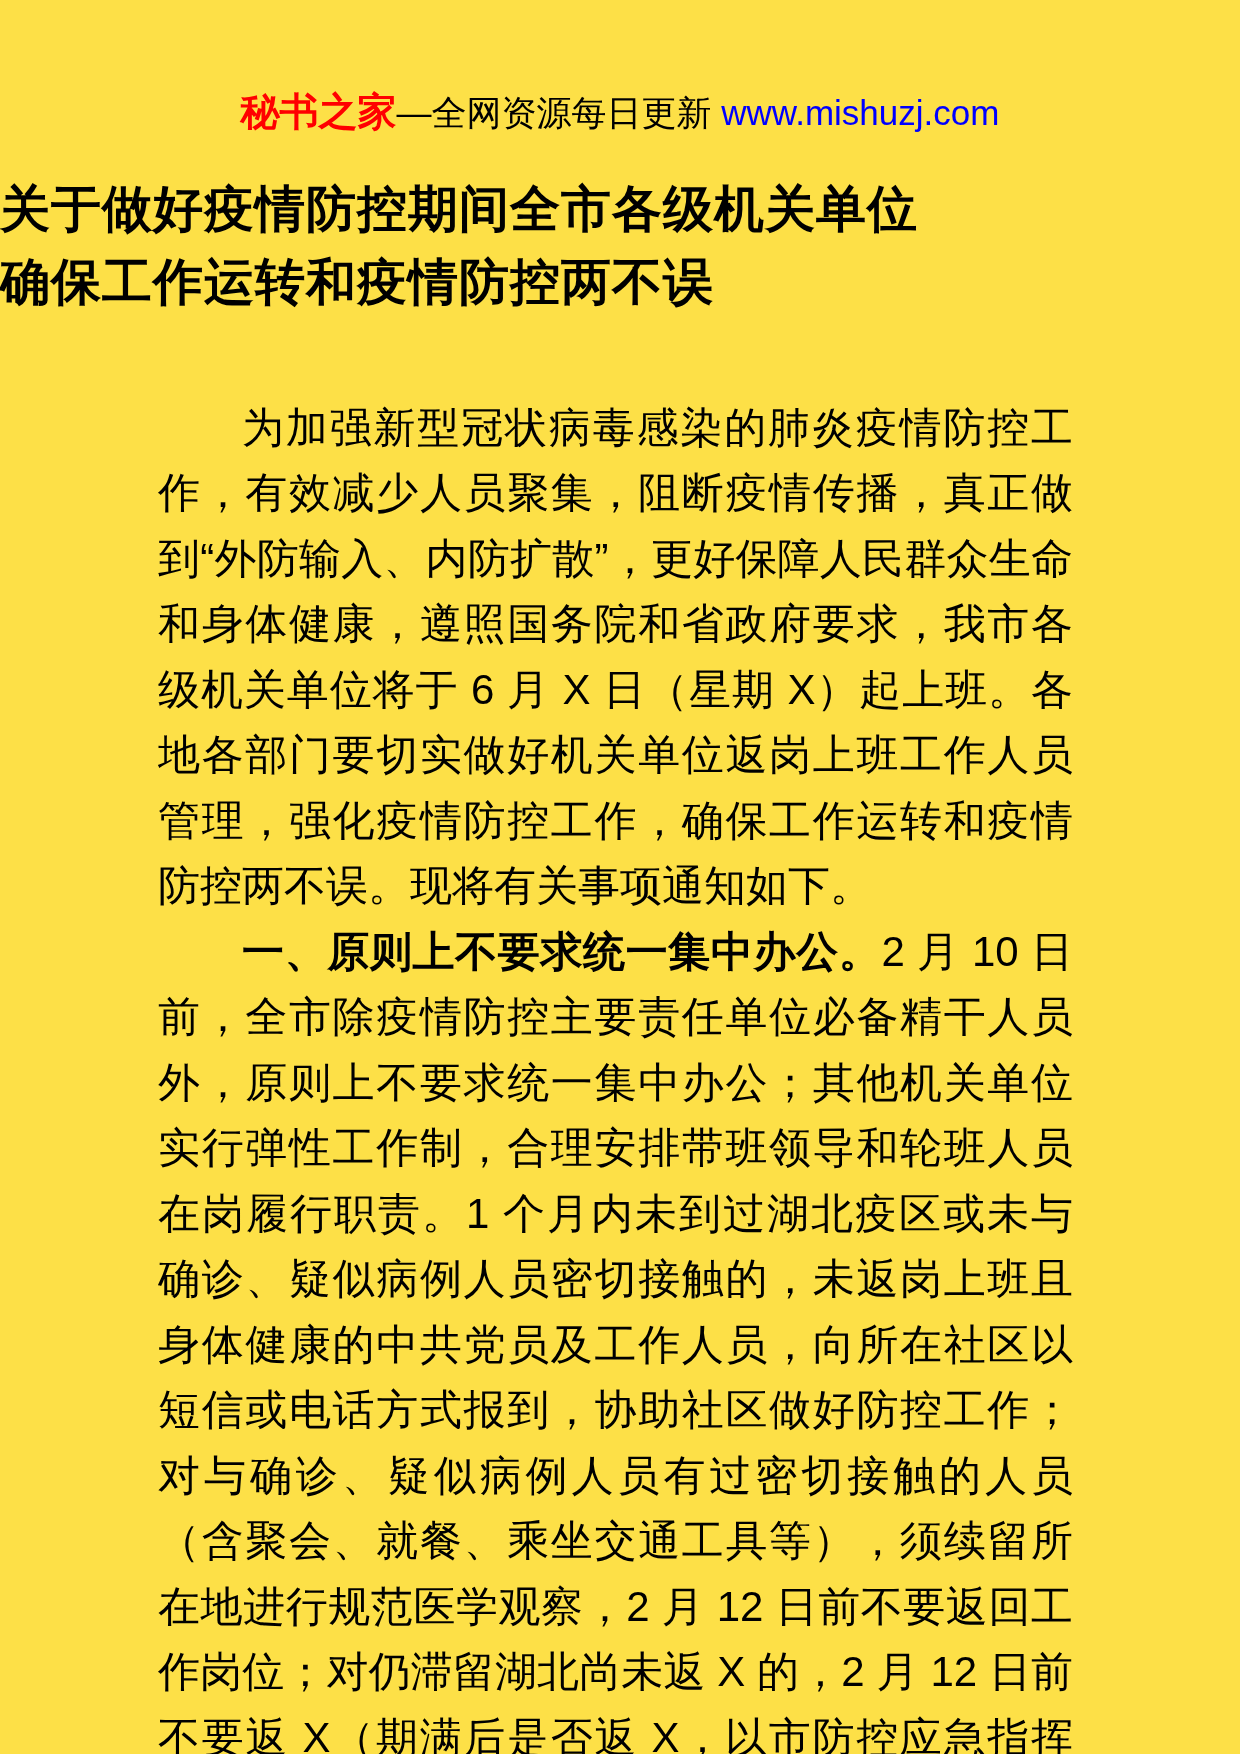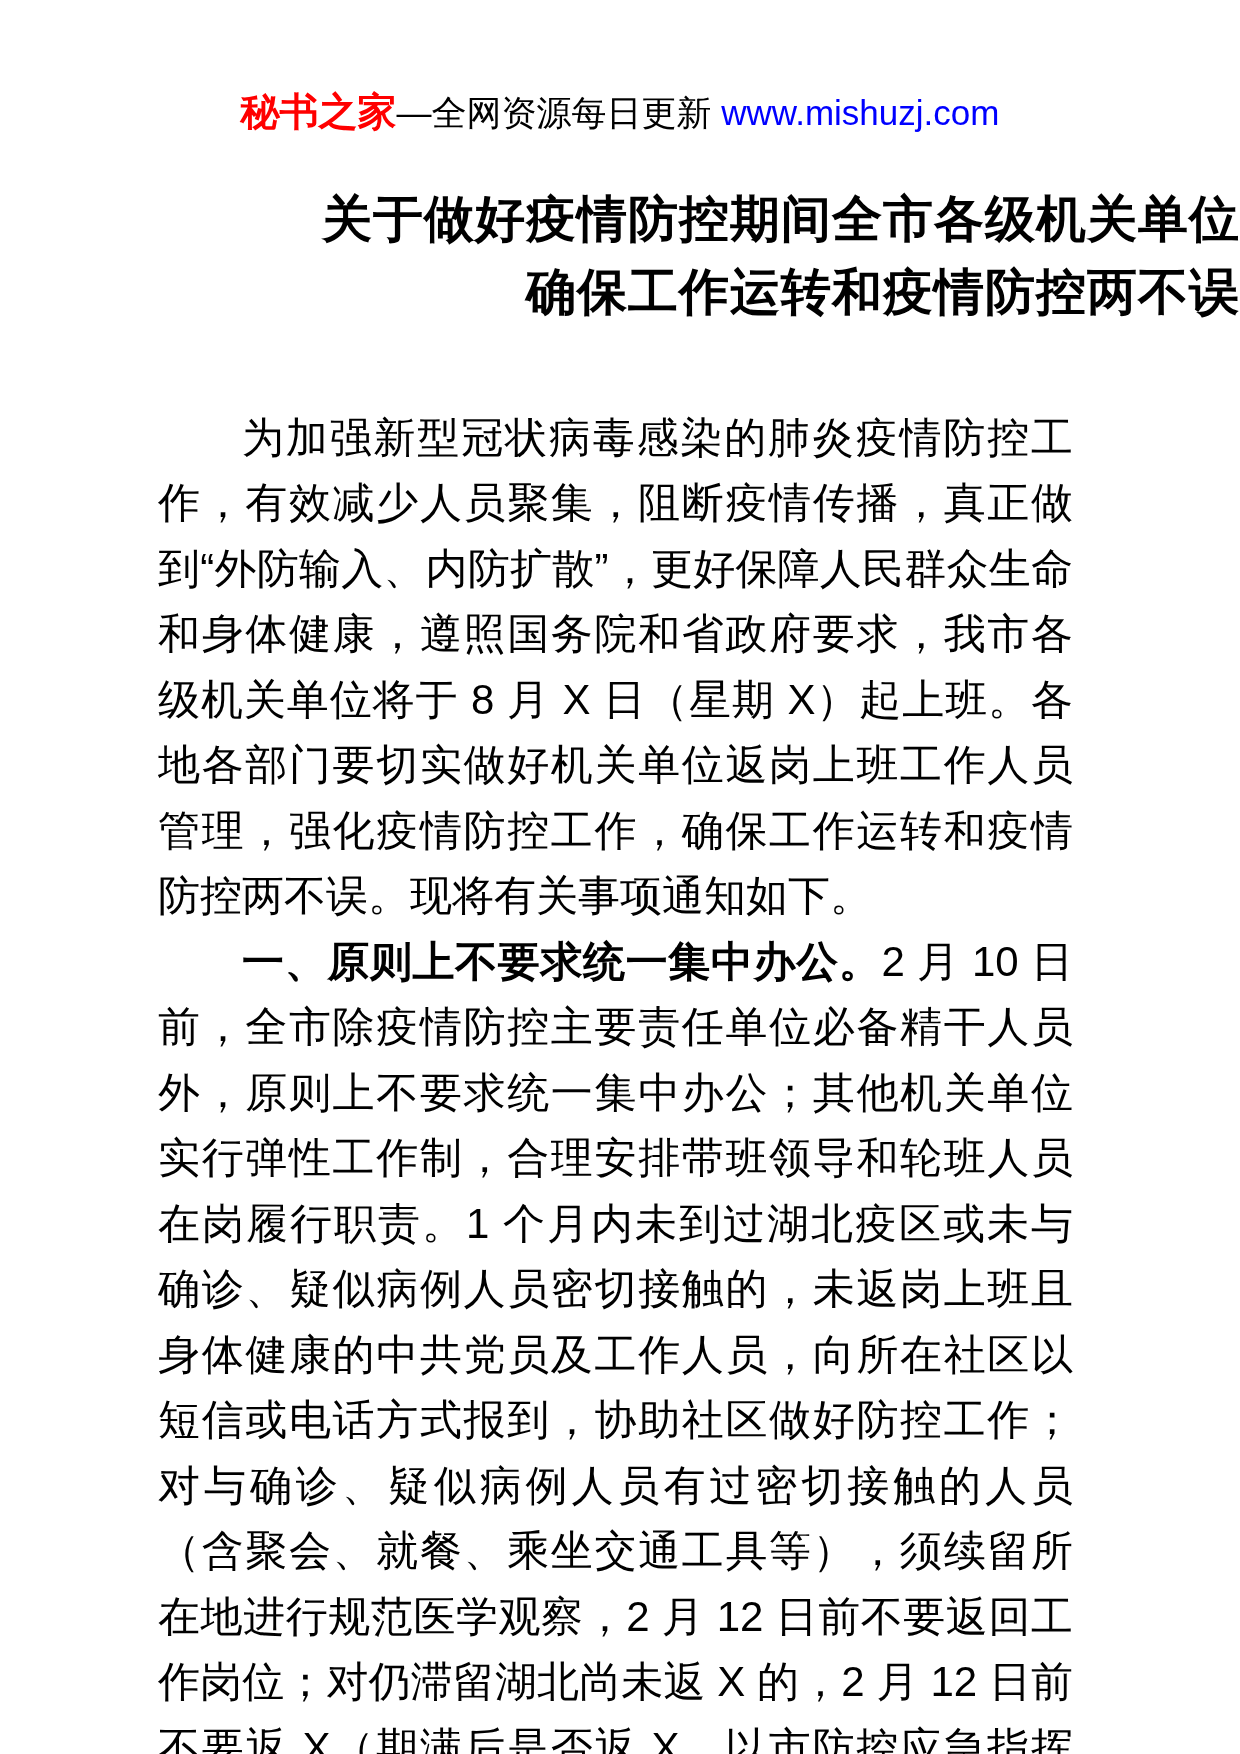--- a/index.html
+++ b/index.html
@@ -2,21 +2,21 @@
 <html><head>
 <meta charset="utf-8">
 <style>
   * { margin: 0; padding: 0; box-sizing: border-box; }
   html, body { background: #e8e8e8; }
   .page {
     position: relative;
     width: 1240px;
     height: 1754px;
     margin: 0 auto;
-    background: #ffffff;
+    background: #fde047;
     font-family: "Liberation Sans", sans-serif;
     color: #000000;
     overflow: hidden;
   }
   .header-line {
     padding-top: 90px;
     text-align: center;
     font-size: 35px;
     line-height: 1.15;
     white-space: nowrap;
@@ -30,22 +30,22 @@
     color: #000000;
     font-size: 35px;
   }
   .url {
     color: #0000ff;
     font-size: 35px;
     text-decoration: none;
     cursor: pointer;
   }
   .doc-title {
-    margin-top: 48px;
-    text-align: right;
+    margin-top: 38px;
+    text-align: left;
     font-weight: bold;
     font-size: 50px;
     line-height: 73px;
     letter-spacing: 1px;
   }
   .body-text {
     width: 915px;
     margin: 76px auto 0 158px;
     font-size: 42px;
     line-height: 65.5px;
@@ -67,17 +67,17 @@
   <div class="header-line">
     <span class="brand" style="color: rgb(255, 0, 0);">秘书之家</span><span class="tagline">—全网资源每日更新 </span><a class="url" style="color: rgb(0, 0, 255);">www.mishuzj.com</a>
   </div>
 
   <div class="doc-title">
     <div>关于做好疫情防控期间全市各级机关单位</div>
     <div>确保工作运转和疫情防控两不误</div>
   </div>
 
   <div class="body-text">
-    <p>为加强新型冠状病毒感染的肺炎疫情防控工作，有效减少人员聚集，阻断疫情传播，真正做到“外防输入、内防扩散”，更好保障人民群众生命和身体健康，遵照国务院和省政府要求，我市各级机关单位将于 8 月 X 日（星期 X）起上班。各地各部门要切实做好机关单位返岗上班工作人员管理，强化疫情防控工作，确保工作运转和疫情防控两不误。现将有关事项通知如下。</p>
+    <p>为加强新型冠状病毒感染的肺炎疫情防控工作，有效减少人员聚集，阻断疫情传播，真正做到“外防输入、内防扩散”，更好保障人民群众生命和身体健康，遵照国务院和省政府要求，我市各级机关单位将于 6 月 X 日（星期 X）起上班。各地各部门要切实做好机关单位返岗上班工作人员管理，强化疫情防控工作，确保工作运转和疫情防控两不误。现将有关事项通知如下。</p>
     <p><span class="bold-lead">一、原则上不要求统一集中办公。</span><span>2 月 10 日前，全市除疫情防控主要责任单位必备精干人员外，原则上不要求统一集中办公；其他机关单位实行弹性工作制，合理安排带班领导和轮班人员在岗履行职责。1 个月内未到过湖北疫区或未与确诊、疑似病例人员密切接触的，未返岗上班且身体健康的中共党员及工作人员，向所在社区以短信或电话方式报到，协助社区做好防控工作；对与确诊、疑似病例人员有过密切接触的人员（含聚会、就餐、乘坐交通工具等），须续留所在地进行规范医学观察，2 月 12 日前不要返回工作岗位；对仍滞留湖北尚未返 X 的，2 月 12 日前不要返 X（期满后是否返 X，以市防控应急指挥部正式通知为准）；对曾到过湖北疫区现已返 X</span></p>
   </div>
 
 </div>
 
 </body></html>

